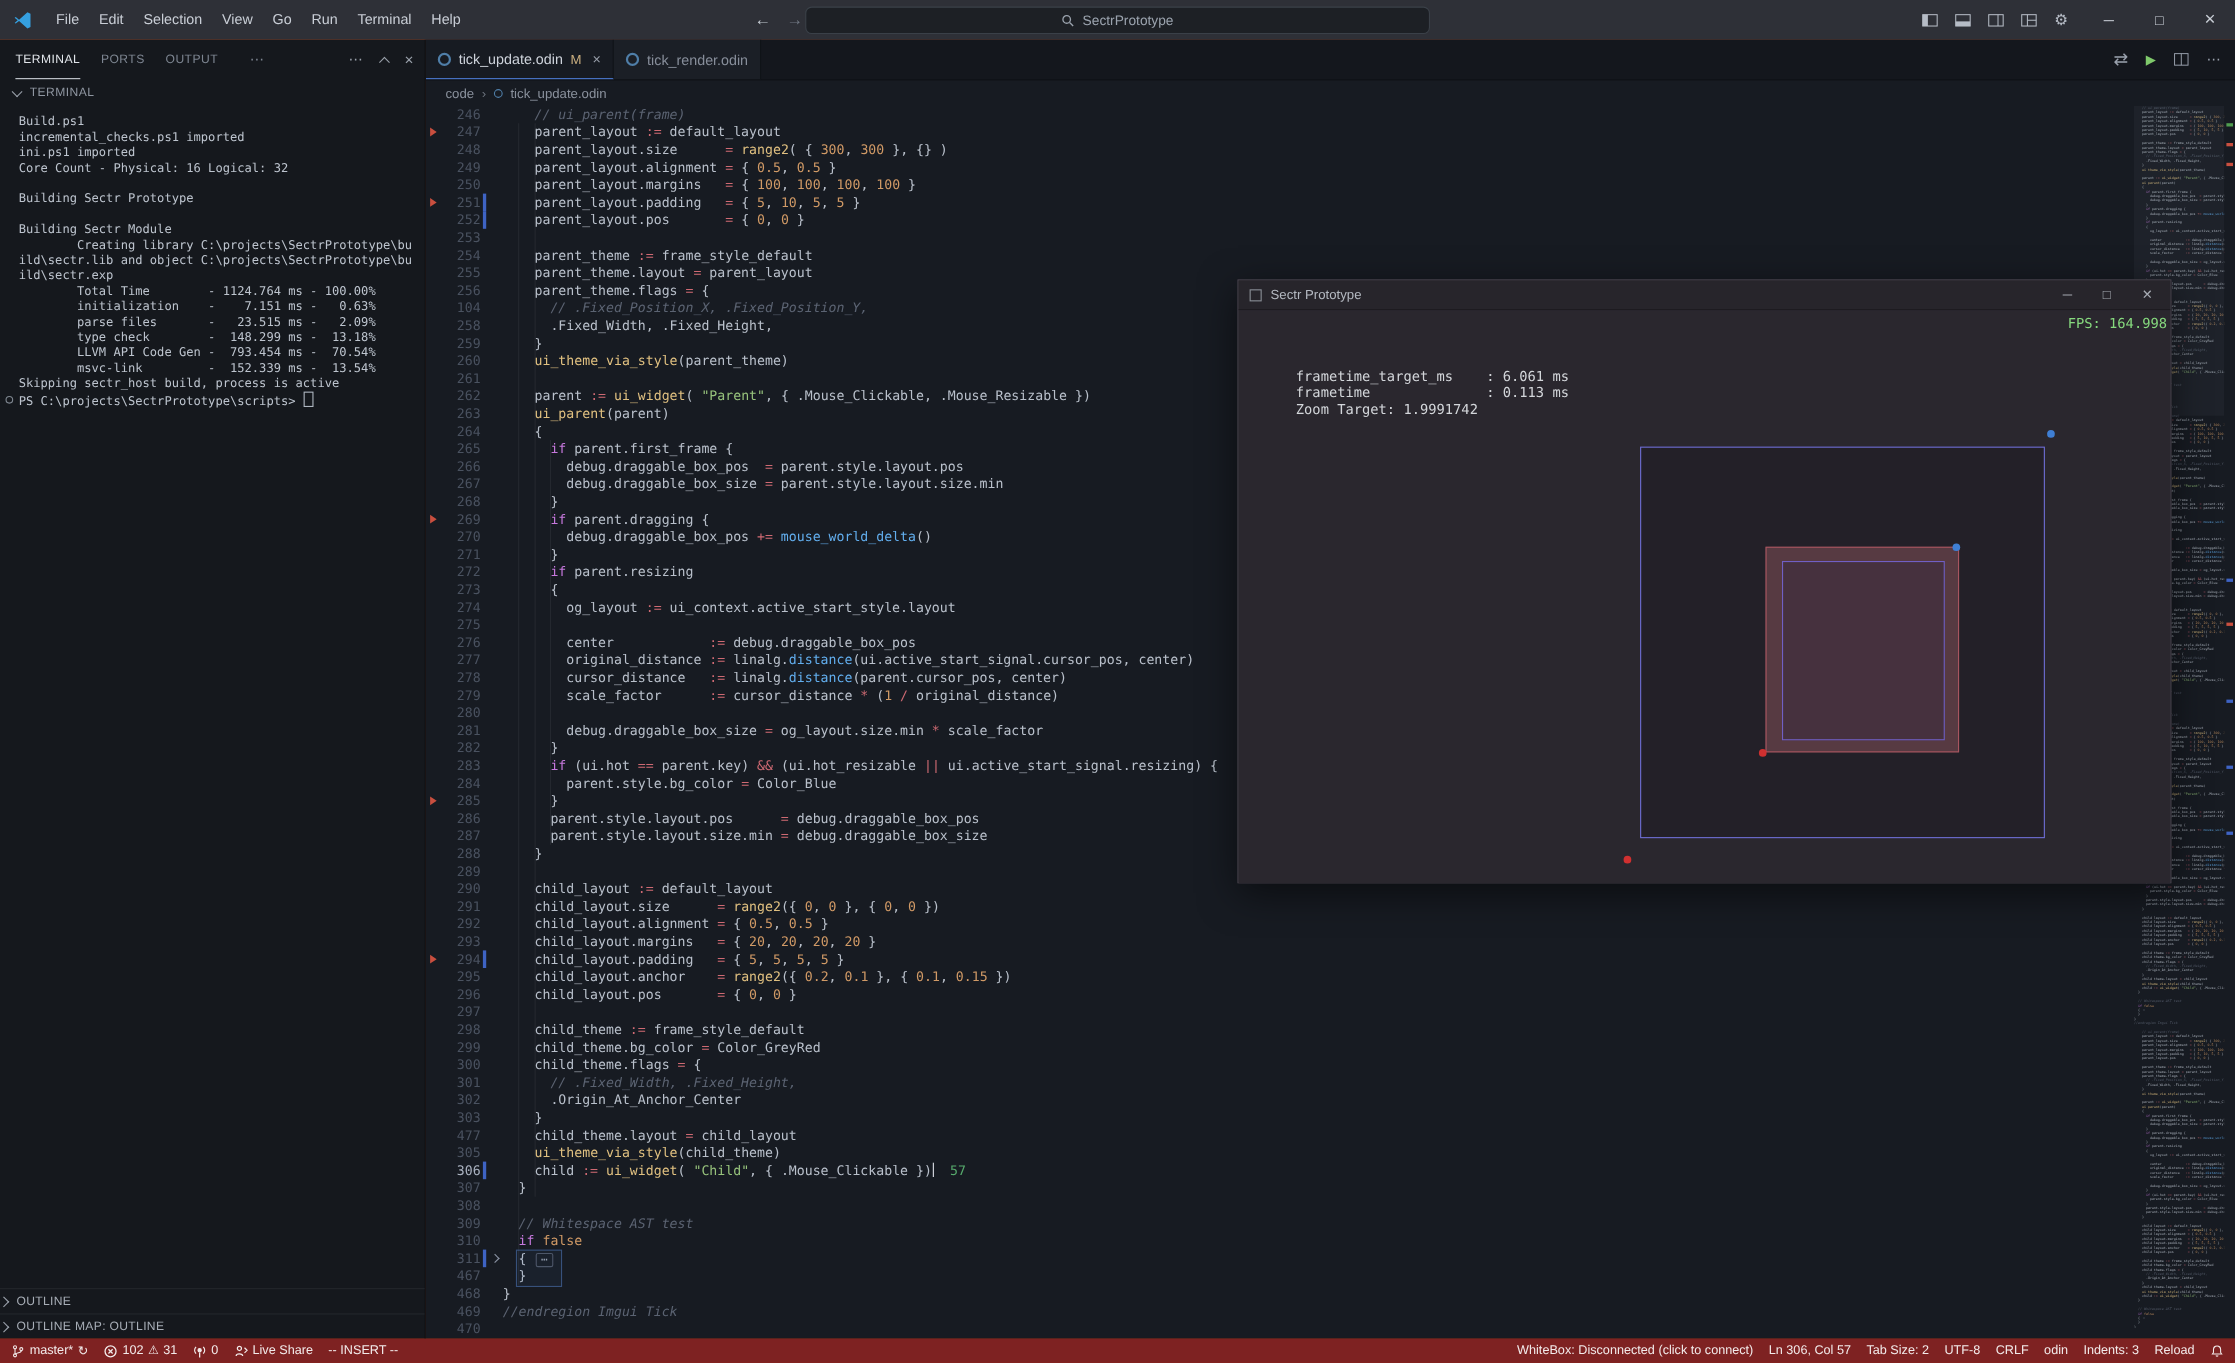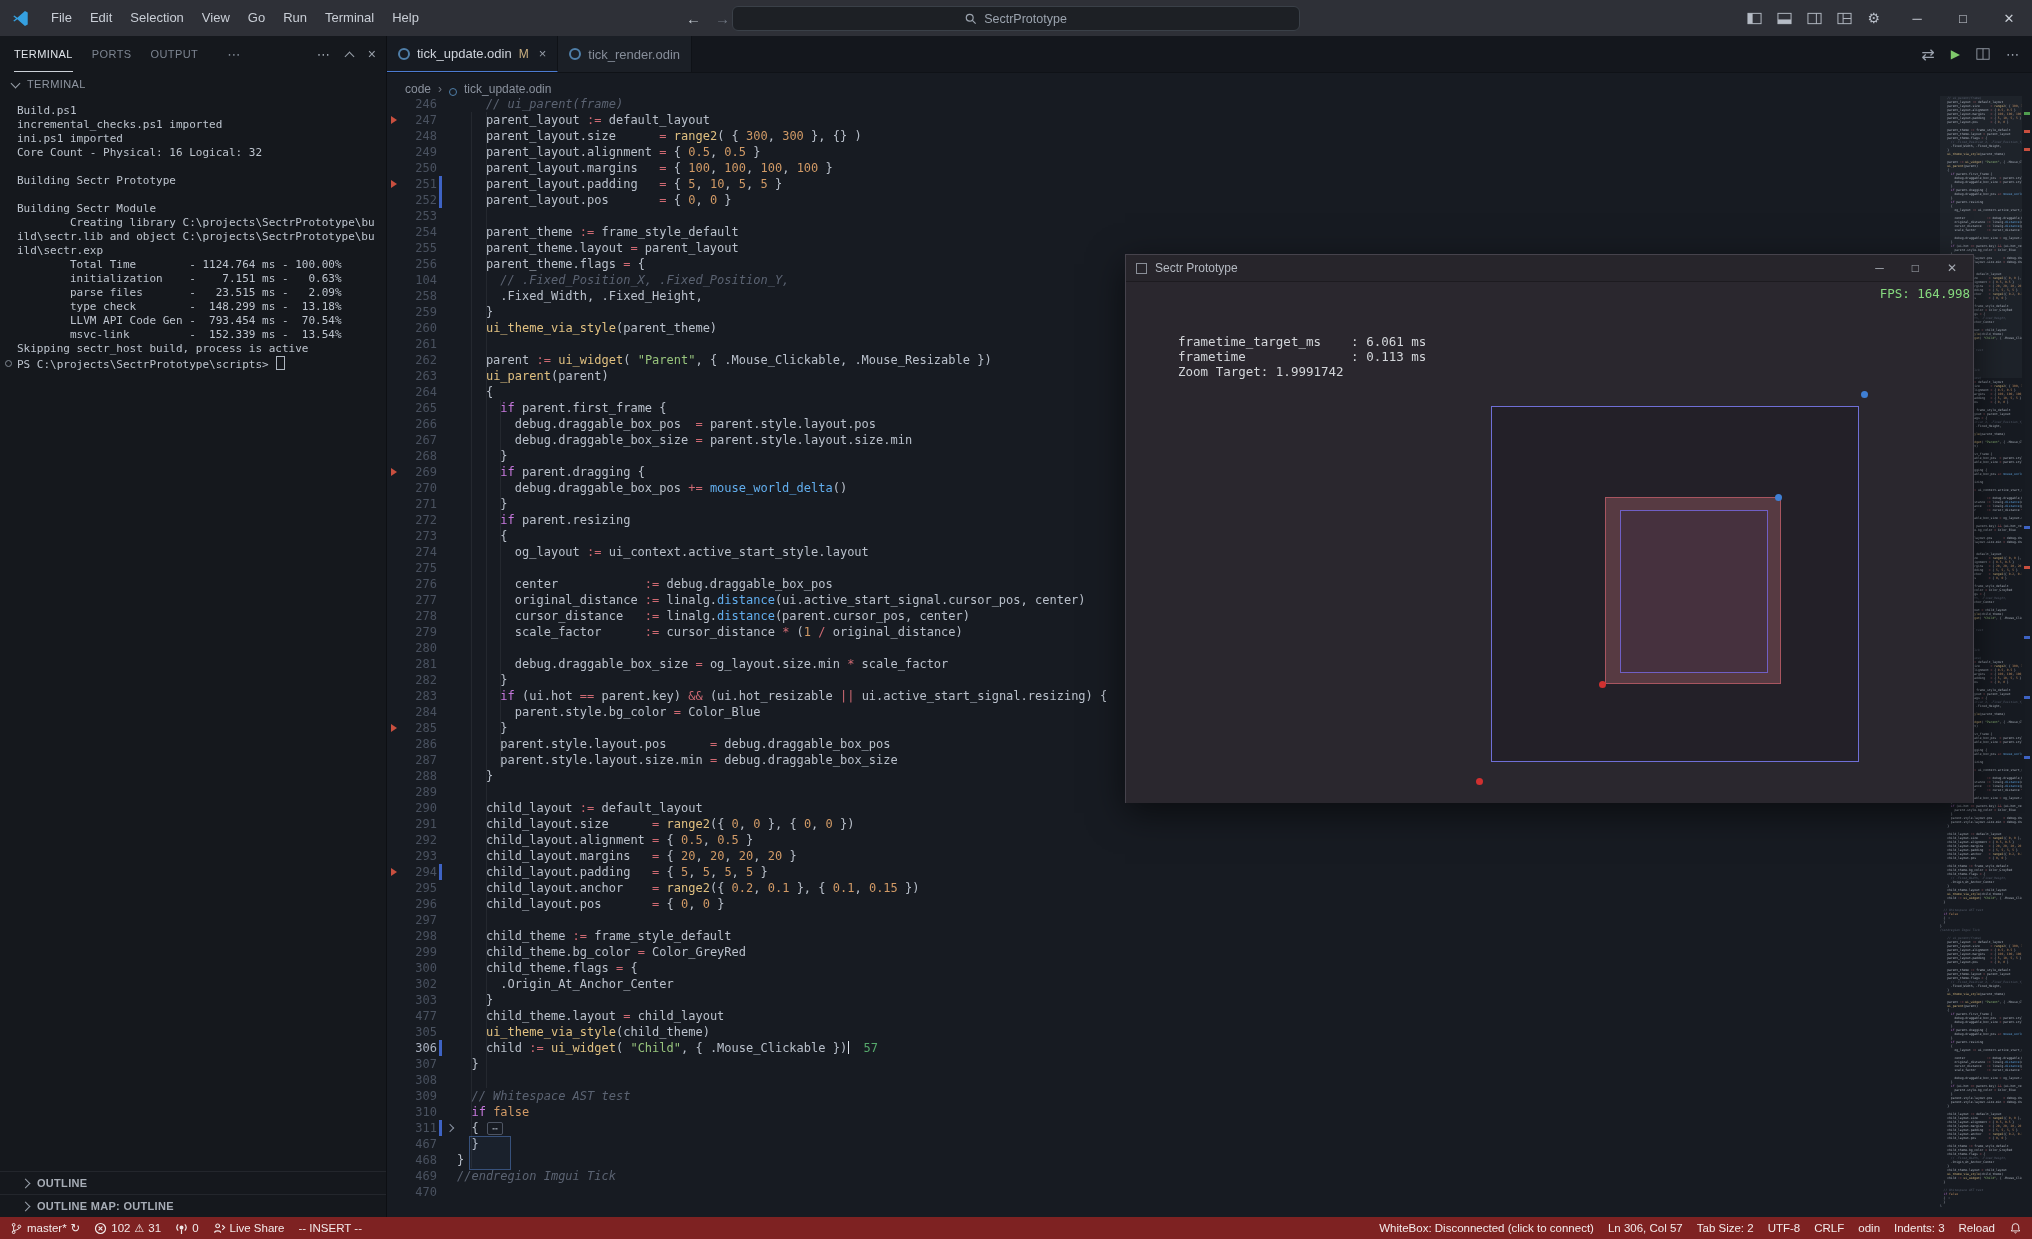--- a/index.html
+++ b/index.html
@@ -40,36 +40,36 @@
   .chev.right{transform:rotate(-45deg);}
   .xicon{font-size:14px;color:#9aa1ab;}
   .section-row{position:absolute;left:0;top:36px;width:100%;height:24px;display:flex;align-items:center;gap:8px;
                padding-left:12px;box-sizing:border-box;color:#8f96a1;font-size:11px;letter-spacing:.4px;}
   .terminal{position:absolute;left:0;top:60px;right:0;bottom:66px;padding:8px 6px 0 17px;overflow:hidden;
             font-family:"DejaVu Sans Mono","Liberation Mono",monospace;font-size:11px;line-height:14px;color:#bdc4ce;}
   .tline{position:relative;white-space:pre-wrap;word-break:break-all;min-height:14px;}
   .cmd-dot{position:absolute;left:-12px;top:4px;width:5px;height:5px;border:1px solid #7f8791;border-radius:50%;}
   .tcursor{display:inline-block;width:7px;height:12px;border:1px solid #aeb6c0;vertical-align:-2px;margin-left:1px;}
   .outline-rows{position:absolute;left:0;bottom:0;width:100%;}
-  .outline-row{height:22px;border-top:1px solid #23262c;display:flex;align-items:center;gap:8px;padding-left:22px;
-               color:#a7adb6;font-size:11px;letter-spacing:.3px;font-weight:bold;}
+  .outline-row{height:22px;border-top:1px solid #23262c;display:flex;align-items:center;gap:8px;padding-left:0;
+               color:#a7adb6;font-size:11px;letter-spacing:.3px;}
 
   
   .editor{position:absolute;left:387px;top:36px;right:0;bottom:22px;background:#171b22;}
   .tabbar{position:absolute;left:0;top:0;right:0;height:36px;background:#14171d;border-bottom:1px solid #0f1217;
           display:flex;}
   .tab{display:flex;align-items:center;gap:7px;padding:0 11px;font-size:13px;border-right:1px solid #0f1217;cursor:default;}
   .tab.active{background:#171b22;color:#ced3db;border-bottom:1px solid #4c7bd1;}
   .tab.inactive{background:#1b1f26;color:#878e9a;}
   .odin-ring{display:inline-block;width:8px;height:8px;border:2px solid #4f7ea8;border-radius:50%;}
   .tab .badge{color:#ccb080;font-size:12px;}
   .tclose{color:#969da8;font-size:13px;margin-left:3px;}
   .editor-actions{position:absolute;right:12px;top:0;height:36px;display:flex;align-items:center;gap:16px;color:#9aa1ad;}
   .run{color:#7fc96b;font-size:12px;}
-  .breadcrumb{position:absolute;left:0;top:37px;right:0;height:23px;display:flex;align-items:flex-end;gap:7px;
+  .breadcrumb{position:absolute;left:0;top:37px;right:0;height:23px;display:flex;align-items:center;gap:7px;
               padding-left:18px;font-size:12px;color:#8a919d;}
   .bc-sep{color:#6c737e;}
   .odin-ring.sm{width:6px;height:6px;border-width:1.5px;}
 
   
   .code{position:absolute;left:0;top:60px;right:0;bottom:0;overflow:hidden;}
   .cl{display:flex;height:16px;line-height:16px;font-family:"DejaVu Sans Mono","Liberation Mono",monospace;font-size:12px;}
   .cl .gm{width:14px;position:relative;flex:none;}
   .rmark{position:absolute;left:4px;top:4px;width:0;height:0;border-left:6px solid #c94f3f;
          border-top:4px solid transparent;border-bottom:4px solid transparent;}
@@ -664,20 +664,27 @@
           </div>
           <div class="cl">
             <div class="gm"></div>
             <div class="ln">300</div>
             <div class="gb"></div>
             <div class="fd"></div>
             <pre><span class="tk-p">    child_theme.flags </span><span class="tk-o">=</span><span class="tk-p"> {</span></pre>
           </div>
           <div class="cl">
             <div class="gm"></div>
+            <div class="ln">301</div>
+            <div class="gb"></div>
+            <div class="fd"></div>
+            <pre><span class="tk-c">      // .Fixed_Width, .Fixed_Height,</span></pre>
+          </div>
+          <div class="cl">
+            <div class="gm"></div>
             <div class="ln">302</div>
             <div class="gb"></div>
             <div class="fd"></div>
             <pre><span class="tk-p">      .Origin_At_Anchor_Center</span></pre>
           </div>
           <div class="cl">
             <div class="gm"></div>
             <div class="ln">303</div>
             <div class="gb"></div>
             <div class="fd"></div>

